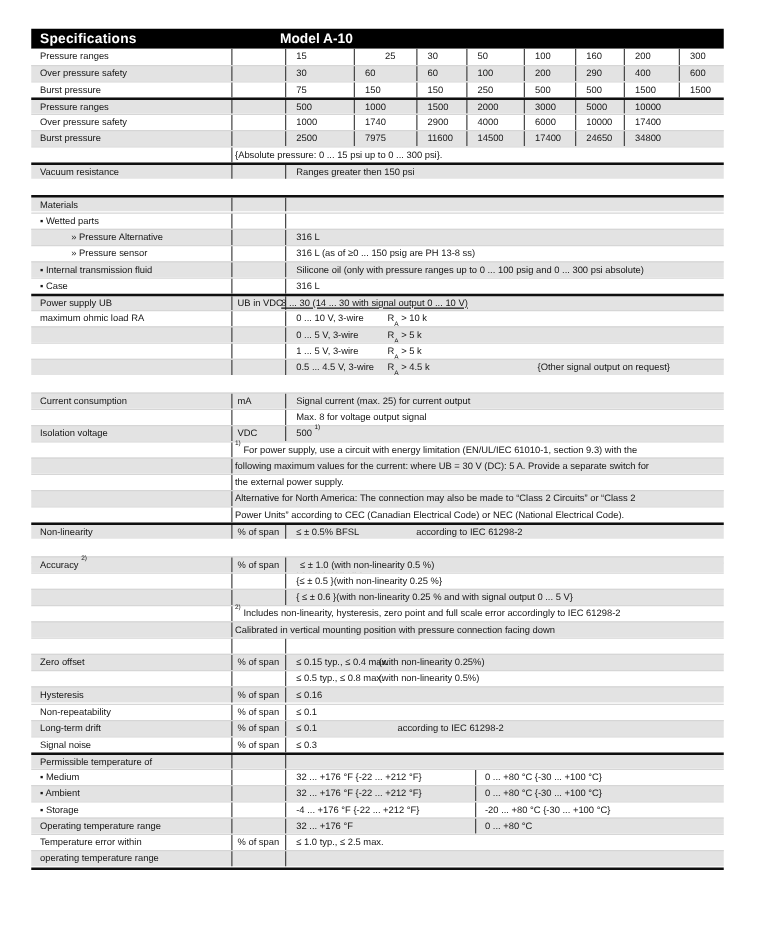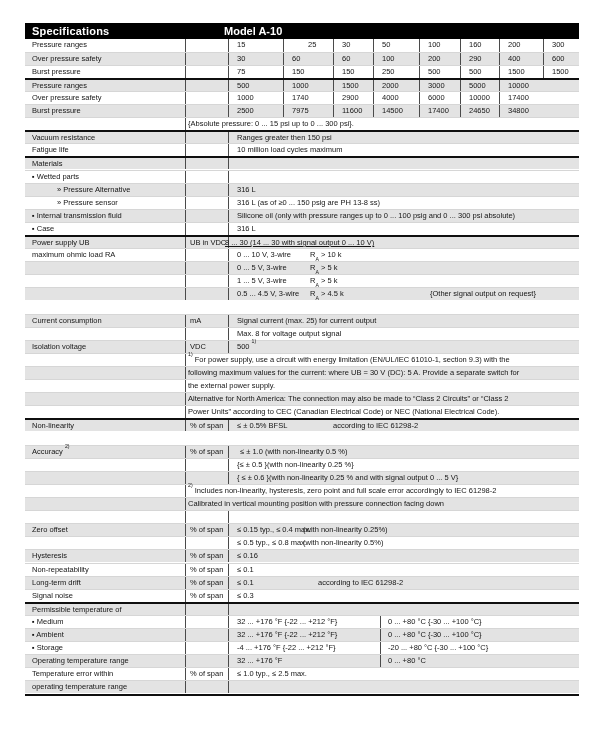--- a/index.html
+++ b/index.html
@@ -148,26 +148,20 @@
         <div class="row" style="top: 78.6px; border-top: 1px solid rgb(214, 214, 214);">
           <i class="vd" style="left: 160px;"></i>
           <span class="t" style="left: 163px;">{Absolute pressure: 0 ... 15 psi up to 0 ... 300 psi}.</span>
         </div>
         <div class="row shade" style="top: 91.7px; border-top: 2px solid rgb(15, 15, 15);">
           <span class="t" style="left: 7px;">Vacuum resistance</span>
           <i class="vd" style="left: 160px;"></i>
           <i class="vd" style="left: 203px;"></i>
           <span class="t" style="left: 212px;">Ranges greater then 150 psi</span>
         </div>
-        <div class="row" style="top: 104.8px; border-top: 1px solid rgb(214, 214, 214);">
-          <span class="t" style="left: 7px;">Fatigue life</span>
-          <i class="vd" style="left: 160px;"></i>
-          <i class="vd" style="left: 203px;"></i>
-          <span class="t" style="left: 212px;">10 million load cycles maximum</span>
-        </div>
         <div class="row" style="top: 131px; border-top: 1px solid rgb(214, 214, 214);">
           <span class="t" style="left: 7px;">▪ Wetted parts</span>
           <i class="vd" style="left: 160px;"></i>
           <i class="vd" style="left: 203px;"></i>
         </div>
         <div class="row shade" style="top: 117.9px; border-top: 2px solid rgb(15, 15, 15);">
           <span class="t" style="left: 7px;">Materials</span>
           <i class="vd" style="left: 160px;"></i>
           <i class="vd" style="left: 203px;"></i>
         </div>

